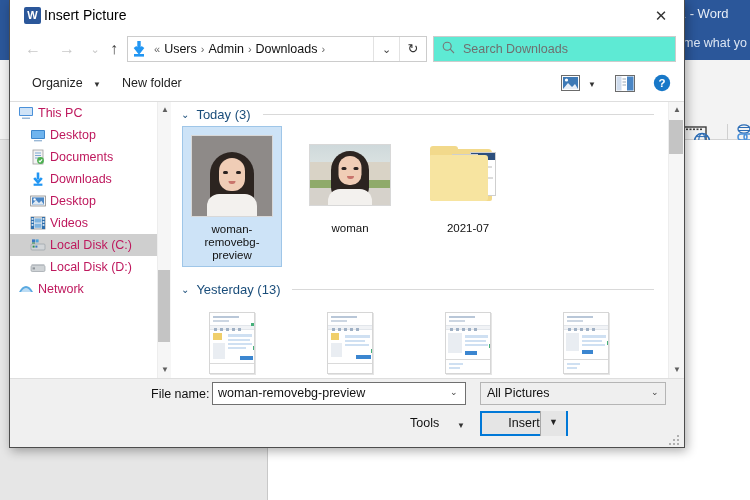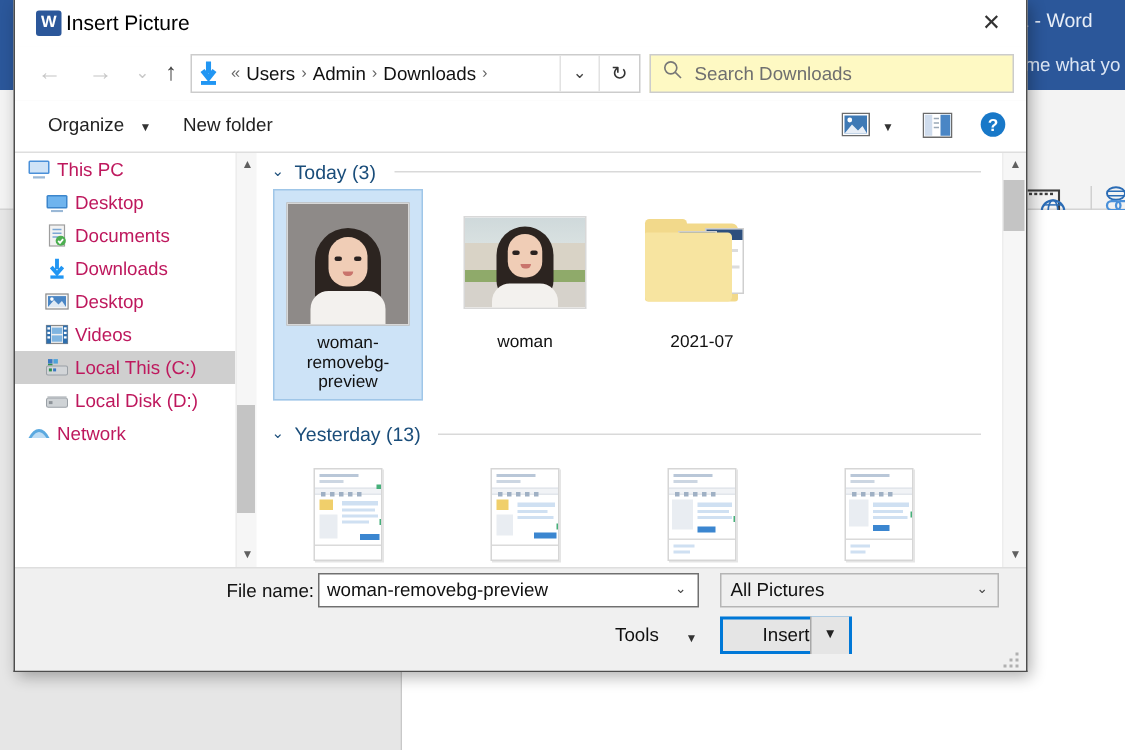--- a/index.html
+++ b/index.html
@@ -111,21 +111,21 @@
     border-left: 1px solid #e2e2e2;
     text-align: center; line-height: 24px; color: #444; font-size: 11px;
   }
   #addr-refresh {
     position: absolute; right: 0; top: 0; width: 27px; height: 24px;
     border-left: 1px solid #e2e2e2;
     text-align: center; line-height: 24px; color: #333; font-size: 13px;
   }
   #searchbox {
     position: absolute; left: 423px; top: 5px; width: 243px; height: 26px;
-    border: 1px solid #cccccc; background: #fef9c3;
+    border: 1px solid #cccccc; background: #5eead4;
     display: flex; align-items: center; padding-left: 8px;
   }
   #search-text { font-size: 12.5px; color: #6f6f6f; margin-left: 8px; }
 
   
   #cmdbar {
     position: absolute; left: 0; top: 67px; width: 674px; height: 35px;
     background: #ffffff; border-bottom: 1px solid #dedede;
   }
   #organize { position: absolute; left: 22px; top: 9px; font-size: 12.5px; color: #222; }
@@ -539,21 +539,21 @@
         <span class="side-ico">
           <svg width="16" height="16" viewBox="0 0 16 16">
             <rect x="1" y="7" width="14" height="6" rx="1" fill="#d2d5d8" stroke="#9aa0a6" stroke-width="0.7"></rect>
             <rect x="2.6" y="8.6" width="2" height="2" fill="#2f8f4e"></rect>
             <rect x="5.4" y="8.6" width="2" height="2" fill="#3a78c2"></rect>
             <rect x="2" y="2.4" width="3" height="3" fill="#3a78c2"></rect>
             <rect x="5.6" y="2.4" width="3" height="3" fill="#4fa3d9"></rect>
             <rect x="2" y="5.6" width="3" height="0.9" fill="#2f8f4e"></rect>
           </svg>
         </span>
-        <span>Local This (C:)</span>
+        <span>Local Disk (C:)</span>
       </div>
       <div class="side-item indent">
         <span class="side-ico">
           <svg width="16" height="16" viewBox="0 0 16 16">
             <rect x="1" y="6.5" width="14" height="6" rx="1.2" fill="#cfd3d6" stroke="#9aa0a6" stroke-width="0.7"></rect>
             <rect x="2.6" y="8.4" width="2.4" height="2" fill="#8e949a"></rect>
             <rect x="1.6" y="5.2" width="12.8" height="1.6" fill="#b9bec2"></rect>
           </svg>
         </span>
         <span>Local Disk (D:)</span>

